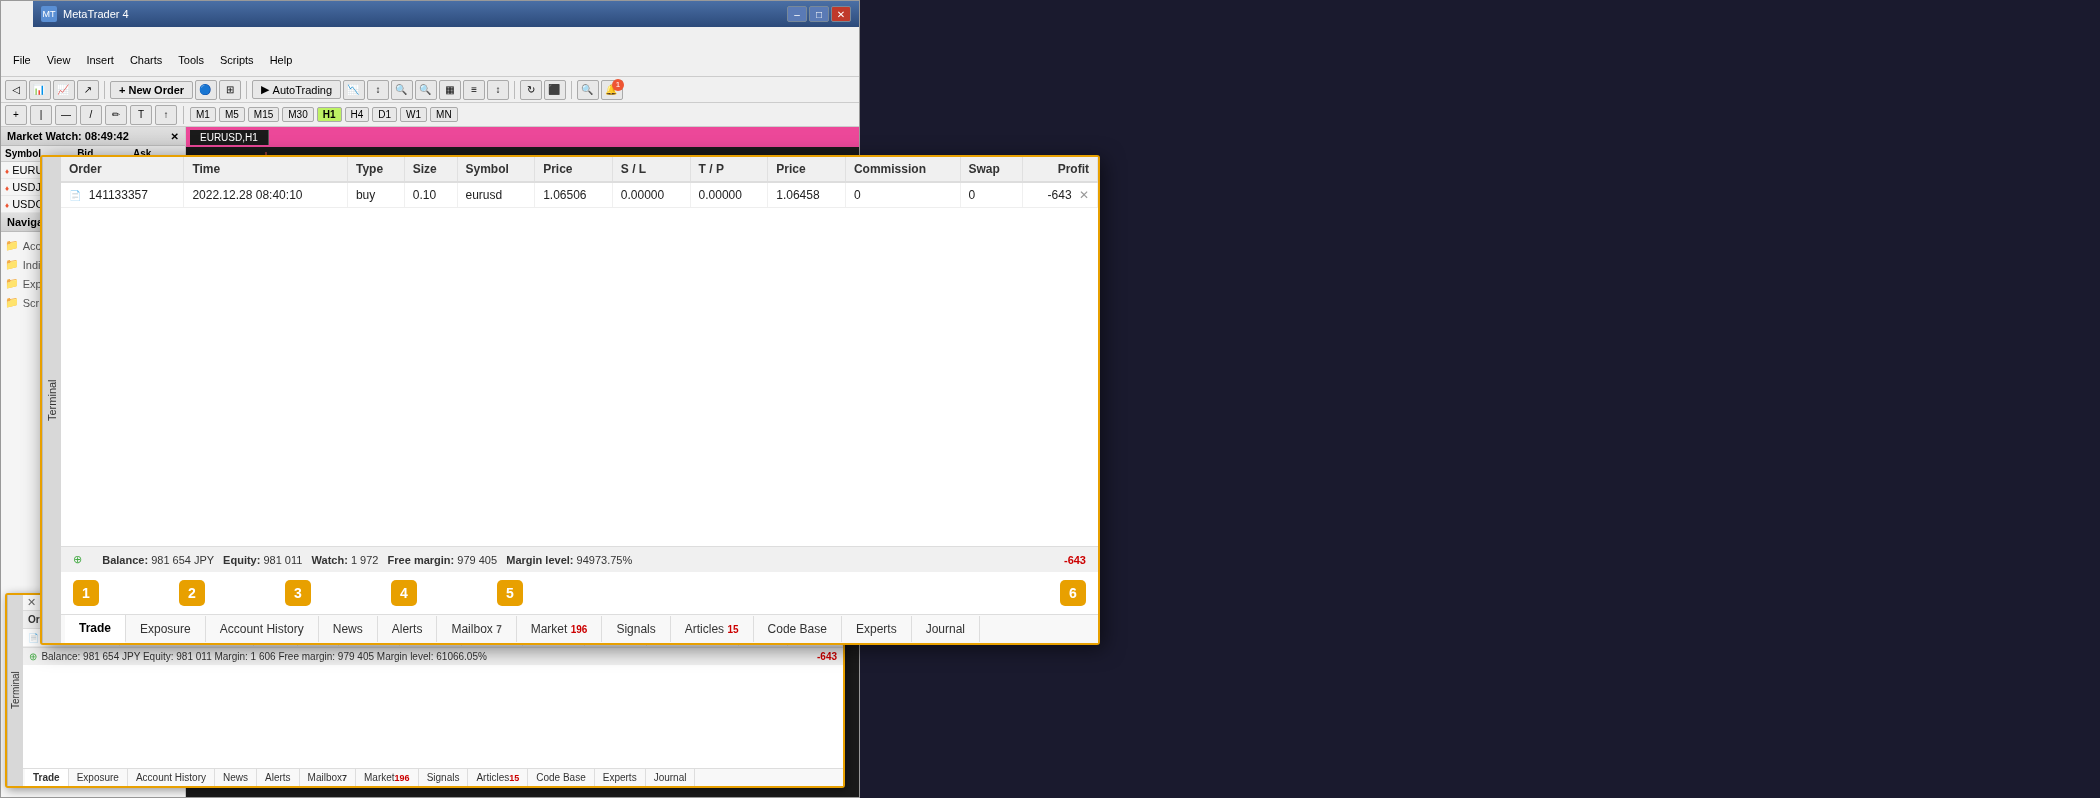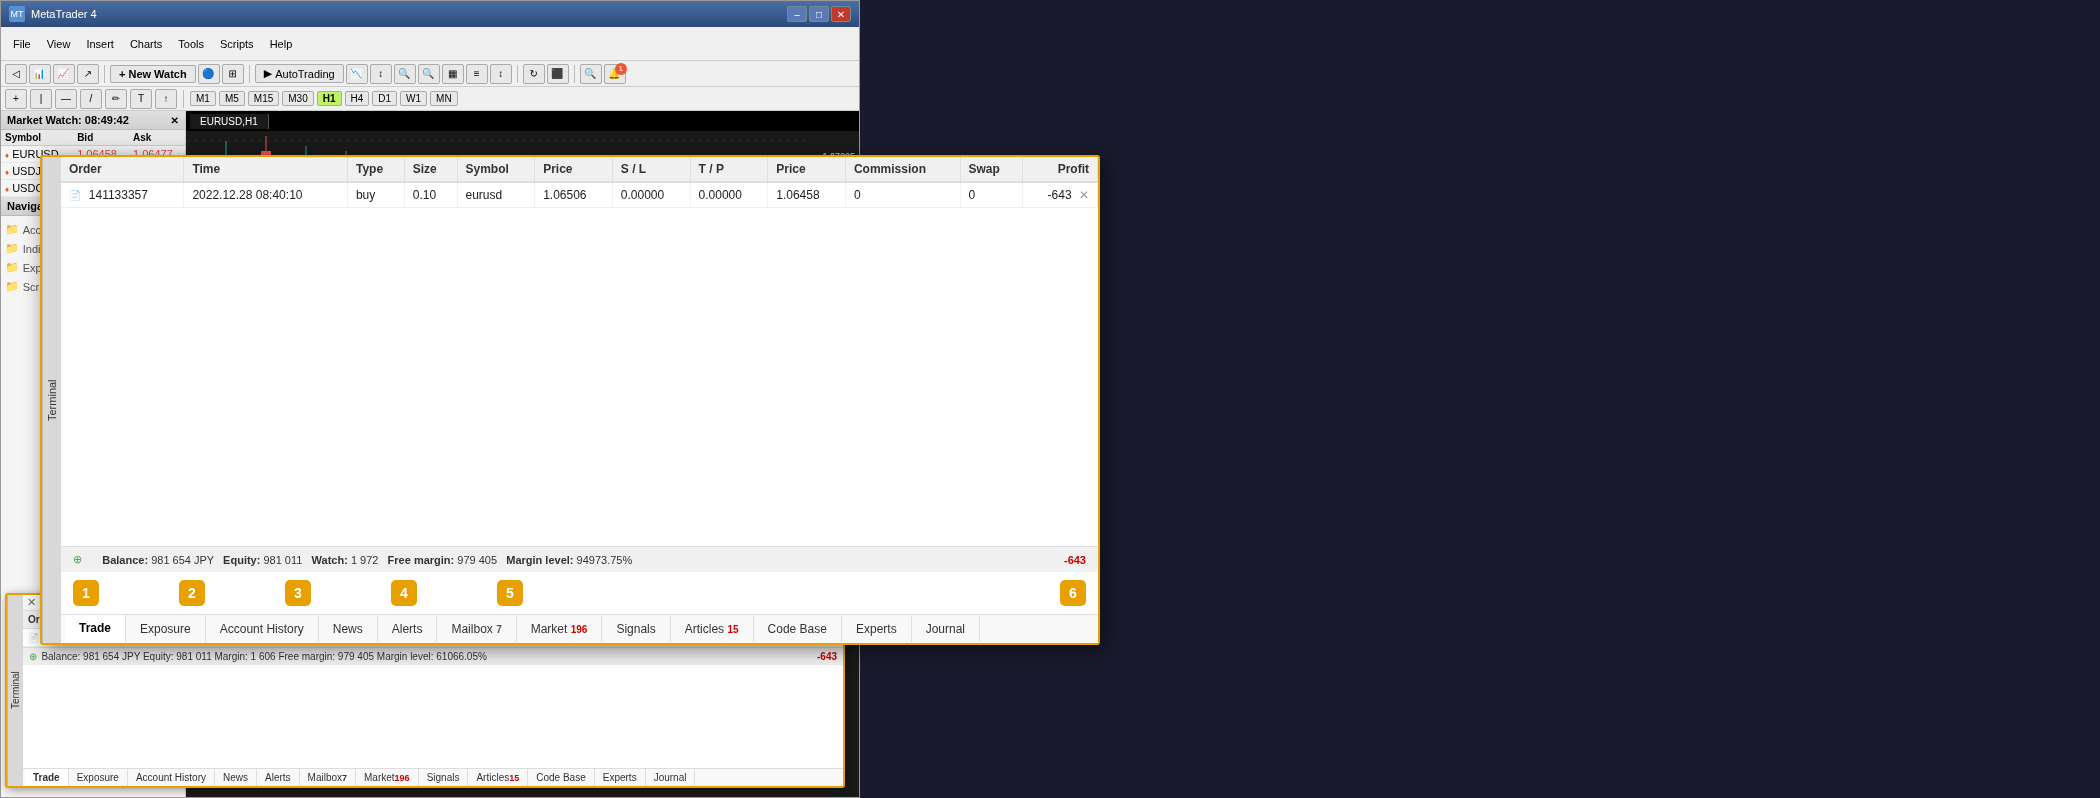--- a/index.html
+++ b/index.html
@@ -29,20 +29,21 @@
     .title-bar {
       background: linear-gradient(to bottom, #4a6fa5, #2c4a7a);
       height: 26px;
       display: flex;
       align-items: center;
       justify-content: space-between;
       padding: 0 8px;
       color: white;
       font-size: 11px;
       flex-shrink: 0;
+      margin-left: 32px;
     }
     .title-bar-left { display: flex; align-items: center; gap: 6px; }
     .title-icon { width: 16px; height: 16px; background: #5a8fd4; border-radius: 2px; font-size: 9px; display: flex; align-items: center; justify-content: center; }
     .title-buttons { display: flex; gap: 2px; }
     .title-btn {
       width: 20px; height: 16px;
       background: #5a7ab5;
       border: 1px solid #789;
       color: white;
       font-size: 10px;
@@ -54,20 +55,21 @@
 
     
     .menu-bar {
       background: #f0f0f0;
       height: 34px;
       display: flex;
       align-items: center;
       padding: 0 4px;
       border-bottom: 1px solid #ccc;
       flex-shrink: 0;
+      margin-top: 16px;
     }
     .menu-item {
       padding: 2px 8px;
       font-size: 11px;
       color: #000;
       cursor: pointer;
     }
 
     
     .toolbar {
@@ -183,21 +185,21 @@
     
     .chart-area {
       flex: 1;
       background: #1a1a1a;
       position: relative;
       overflow: hidden;
       display: flex;
       flex-direction: column;
     }
     .chart-tab-bar {
-      background: #000000;
+      background: #ec4899;
       height: 20px;
       display: flex;
       align-items: center;
       padding: 0 4px;
     }
     .chart-tab {
       background: #3a3a3a;
       color: #ccc;
       padding: 2px 10px;
       font-size: 10px;
@@ -505,21 +507,21 @@
   </div>
 
   <div class="toolbar">
     <div class="tb-btn">◁</div>
     <div class="tb-btn">📊</div>
     <div class="tb-btn">📈</div>
     <div class="tb-btn">↗</div>
     <div class="tb-sep"></div>
     <div class="tb-new-order">
       <span>+</span>
-      <span>New Watch</span>
+      <span>New Order</span>
     </div>
     <div class="tb-btn">🔵</div>
     <div class="tb-btn">⊞</div>
     <div class="tb-sep"></div>
     <div class="tb-autotrading">
       <span>▶</span>
       <span>AutoTrading</span>
     </div>
     <div class="tb-btn">📉</div>
     <div class="tb-btn">↕</div>

